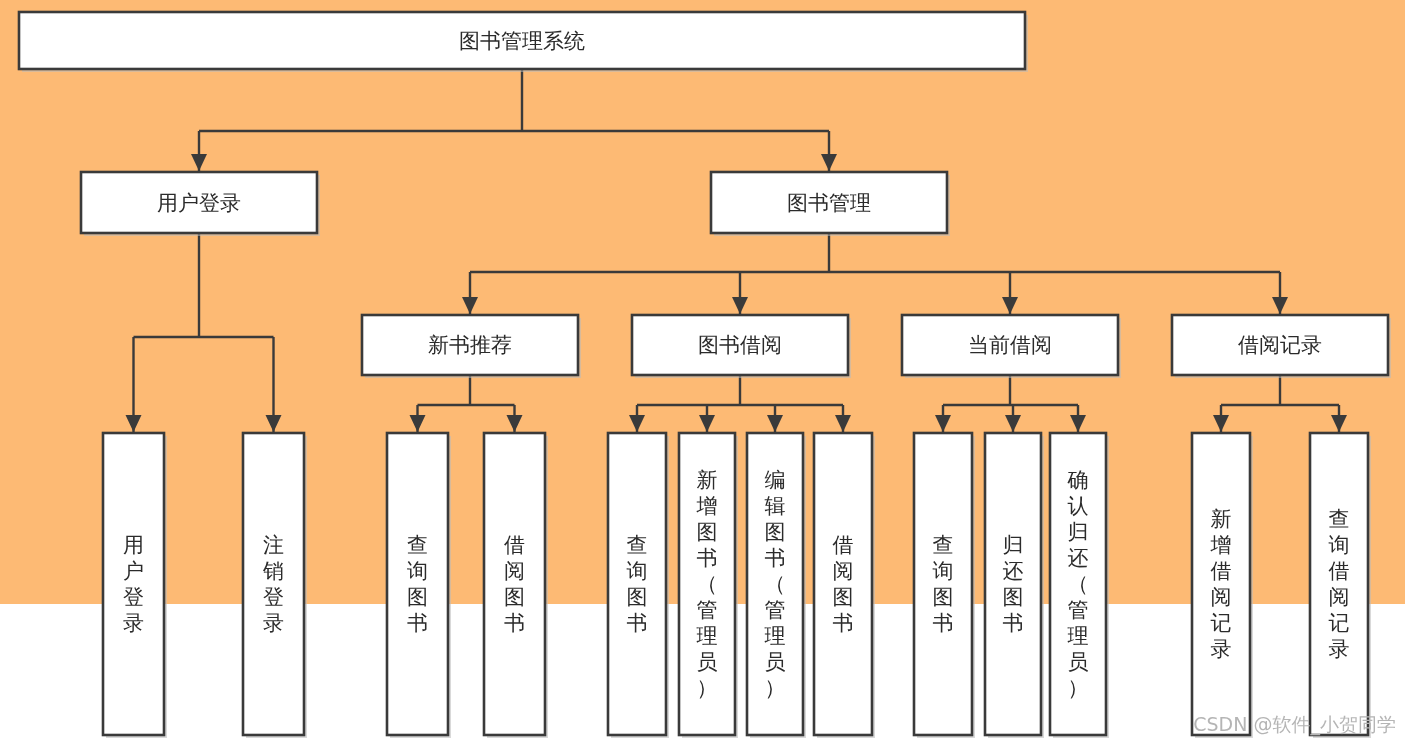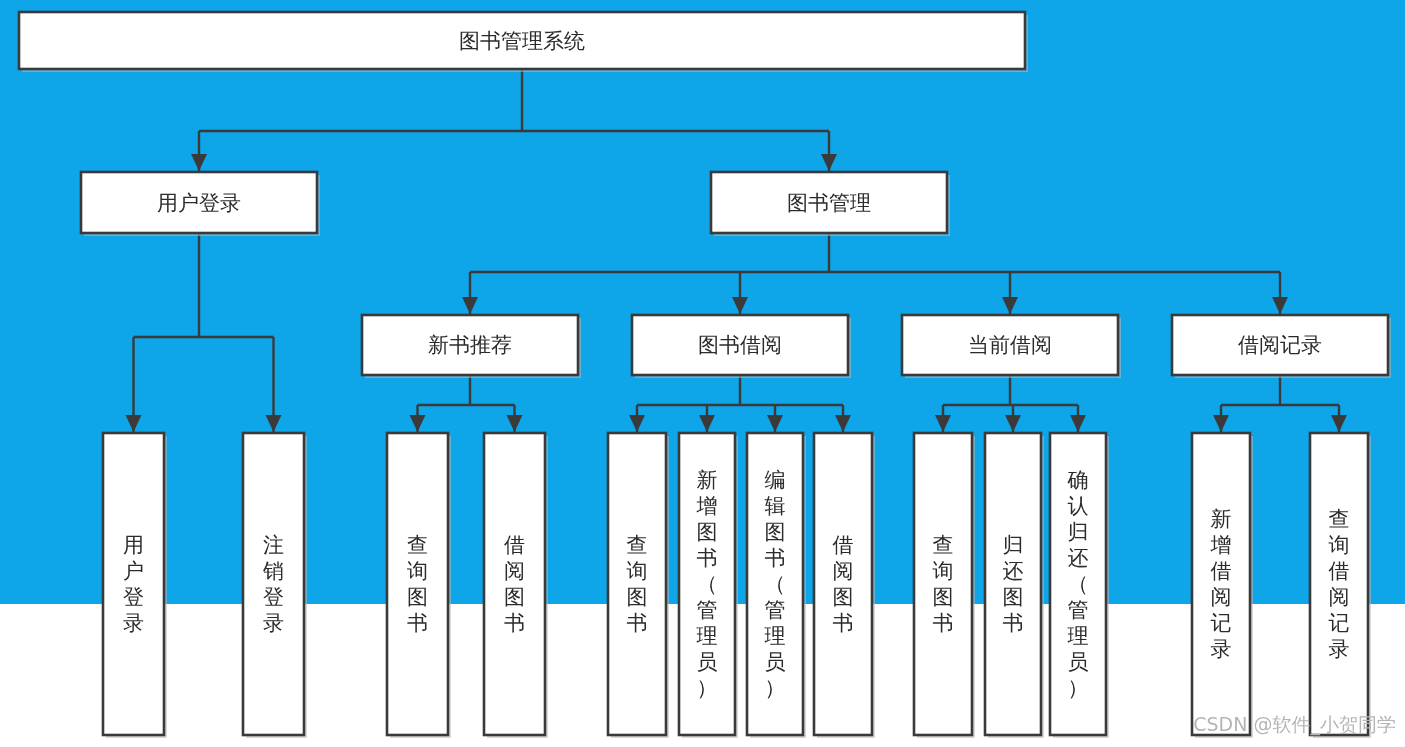--- a/index.html
+++ b/index.html
@@ -11,21 +11,21 @@
   body {
     width: 1405px;
     height: 747px;
     font-family: "DejaVu Sans", "Liberation Sans", sans-serif;
     overflow: hidden;
   }
   #diagram-root {
     position: relative;
     width: 1405px;
     height: 604px;
-    background: #0ea5e9;
+    background: #fdba74;
   }
   svg.diagram-canvas {
     position: absolute;
     left: 0;
     top: 0;
     width: 1405px;
     height: 747px;
     display: block;
   }
   .node-box {

